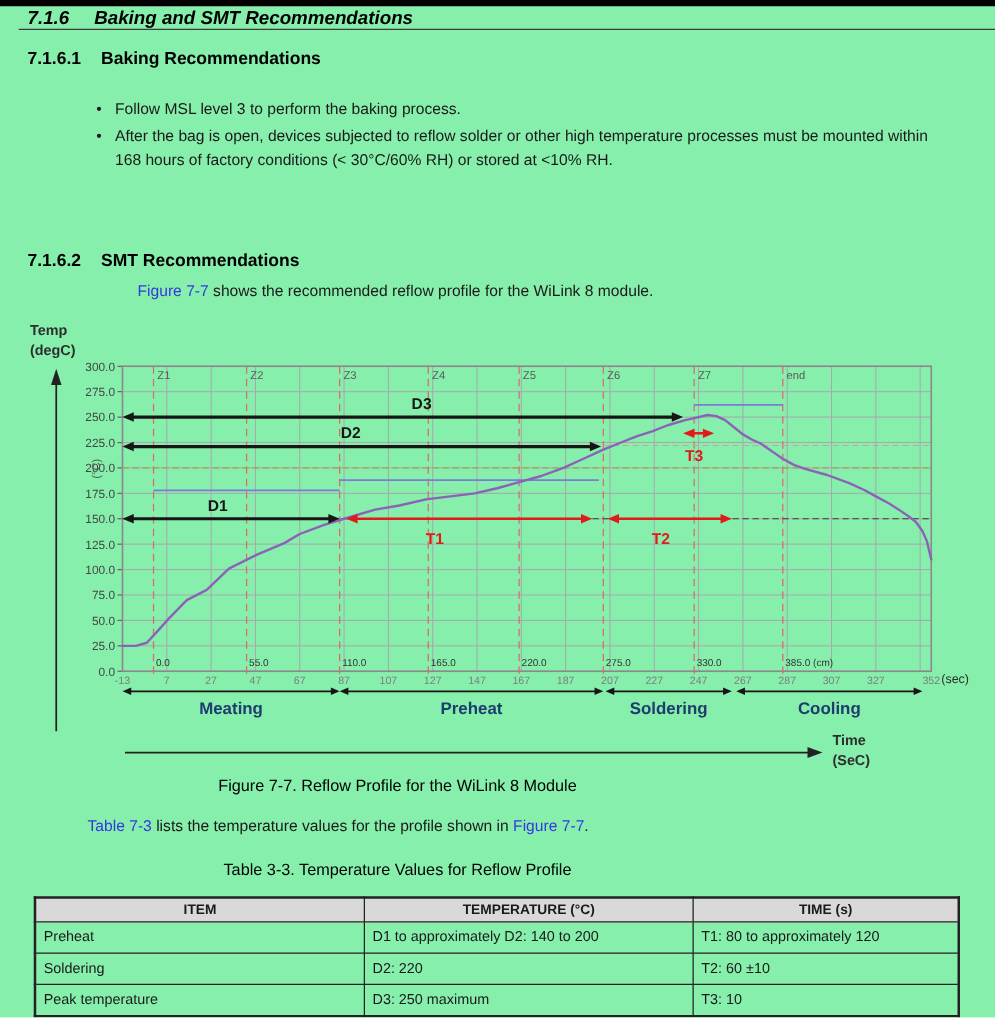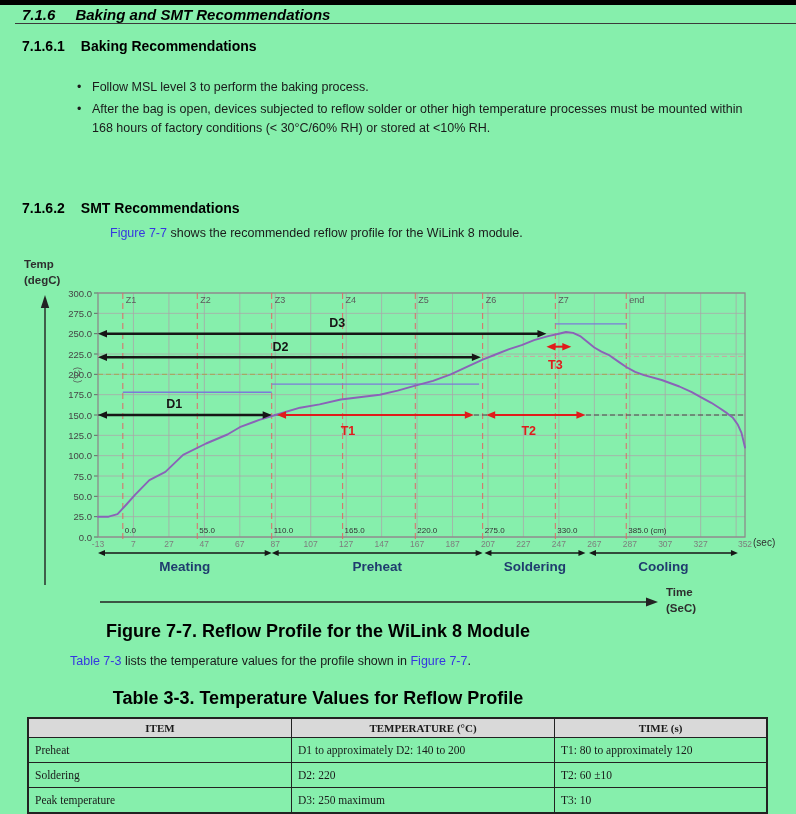--- a/index.html
+++ b/index.html
@@ -10,25 +10,25 @@
   .h1 .num{margin-right:20px;}
   .rule{position:absolute;left:15px;top:23px;width:781px;border-top:1px solid #3a3a3a;height:0;}
   .h2{position:absolute;left:22px;font-size:14px;font-weight:bold;color:#000;}
   .h2 .num{margin-right:16px;}
   .bt{position:absolute;margin:0;font-size:12.5px;line-height:19px;}
   ul.bullets{position:absolute;left:75px;top:78px;width:680px;margin:0;padding:0;list-style:none;
              font-size:12.5px;line-height:19px;}
   ul.bullets li{position:relative;padding-left:17px;margin-bottom:3px;}
   ul.bullets li::before{content:"\2022";position:absolute;left:2px;top:0;}
   .link{color:#3636e0;text-decoration:none;cursor:pointer;}
-  .caption{position:absolute;left:0;width:636px;text-align:center;font-size:18px;font-weight:bold;color:#000;}
+  .caption{position:absolute;left:0;width:636px;text-align:center;font-size:13px;font-weight:normal;color:#000;}
   .chart-wrap{position:absolute;left:0;top:255px;width:796px;height:360px;}
   svg{font-family:"Liberation Sans",sans-serif;}
   table.datatable{position:absolute;left:27px;top:717px;width:741px;border-collapse:collapse;
-                  font-size:11.5px;border:2px solid #222;font-family:Liberation Serif, serif;}
+                  font-size:11.5px;border:2px solid #222;}
   table.datatable th{background:#d9d9d9;font-weight:bold;font-size:11px;text-align:center;
                      border:1px solid #222;padding:3px 6px;}
   table.datatable td{border:1px solid #222;padding:3px 6px;height:18px;text-align:left;}
 </style>
 </head>
 <body>
 
 <div id="page">
 
   <div class="topbar"></div>

